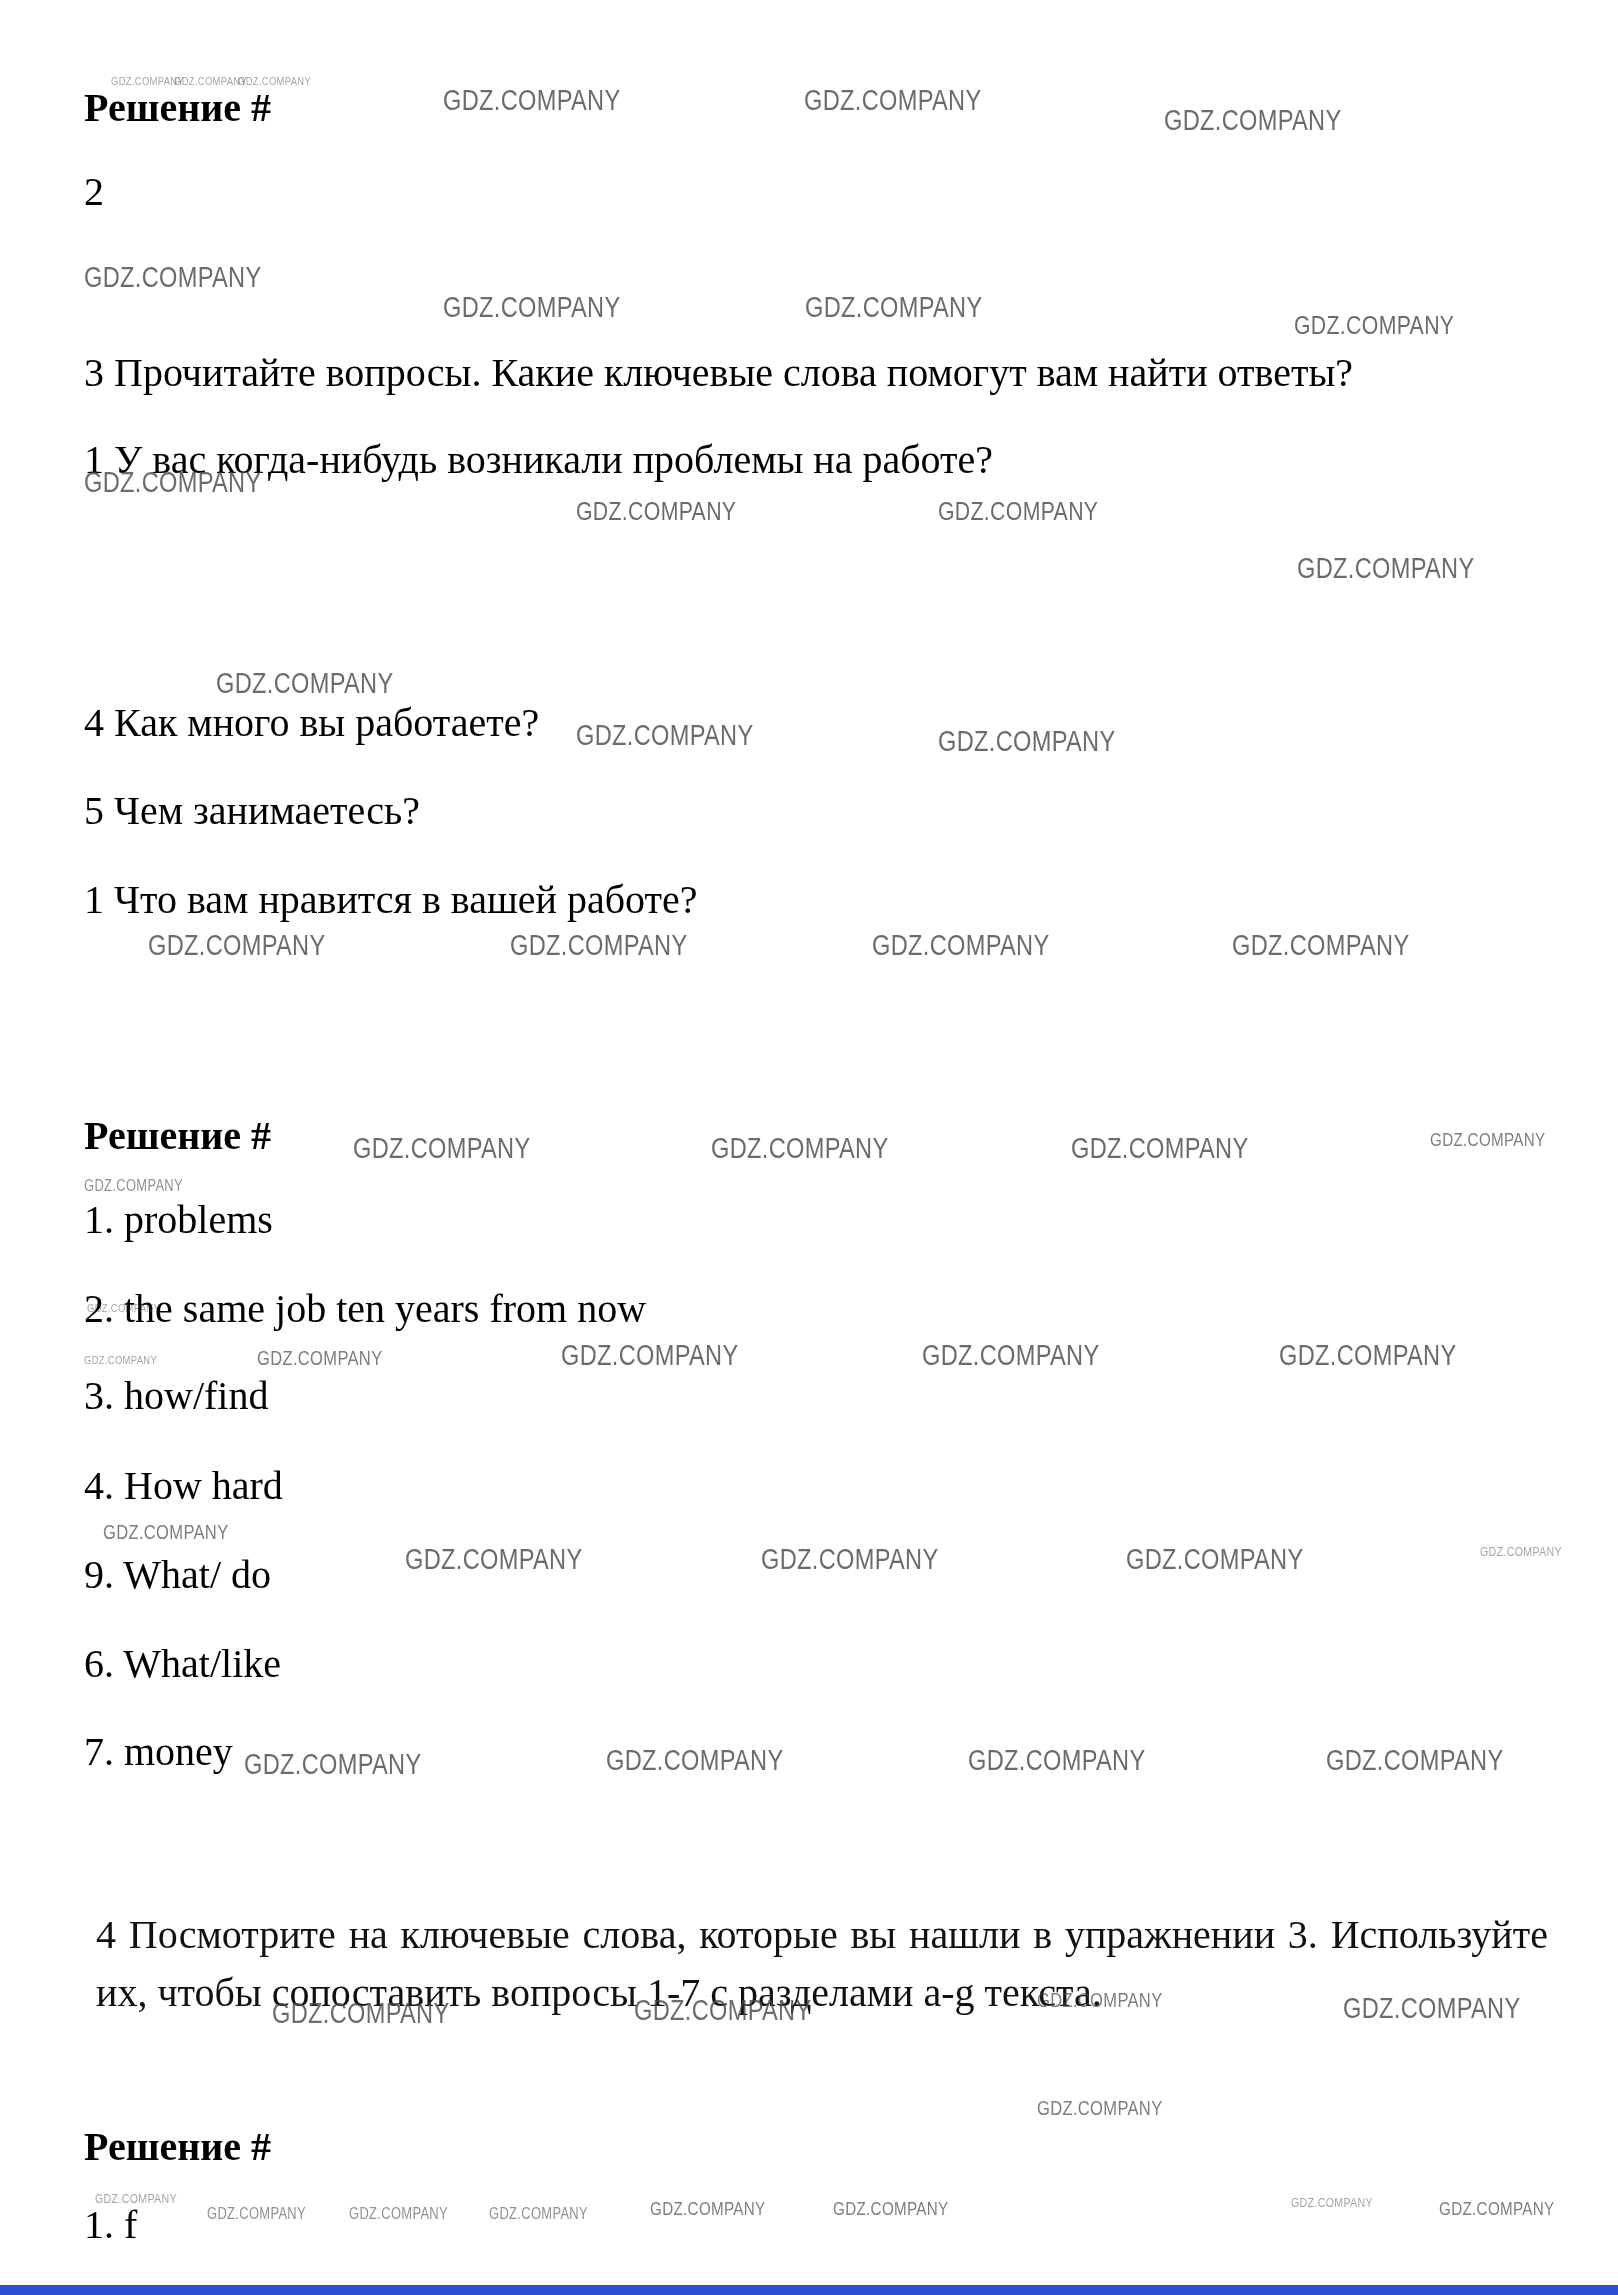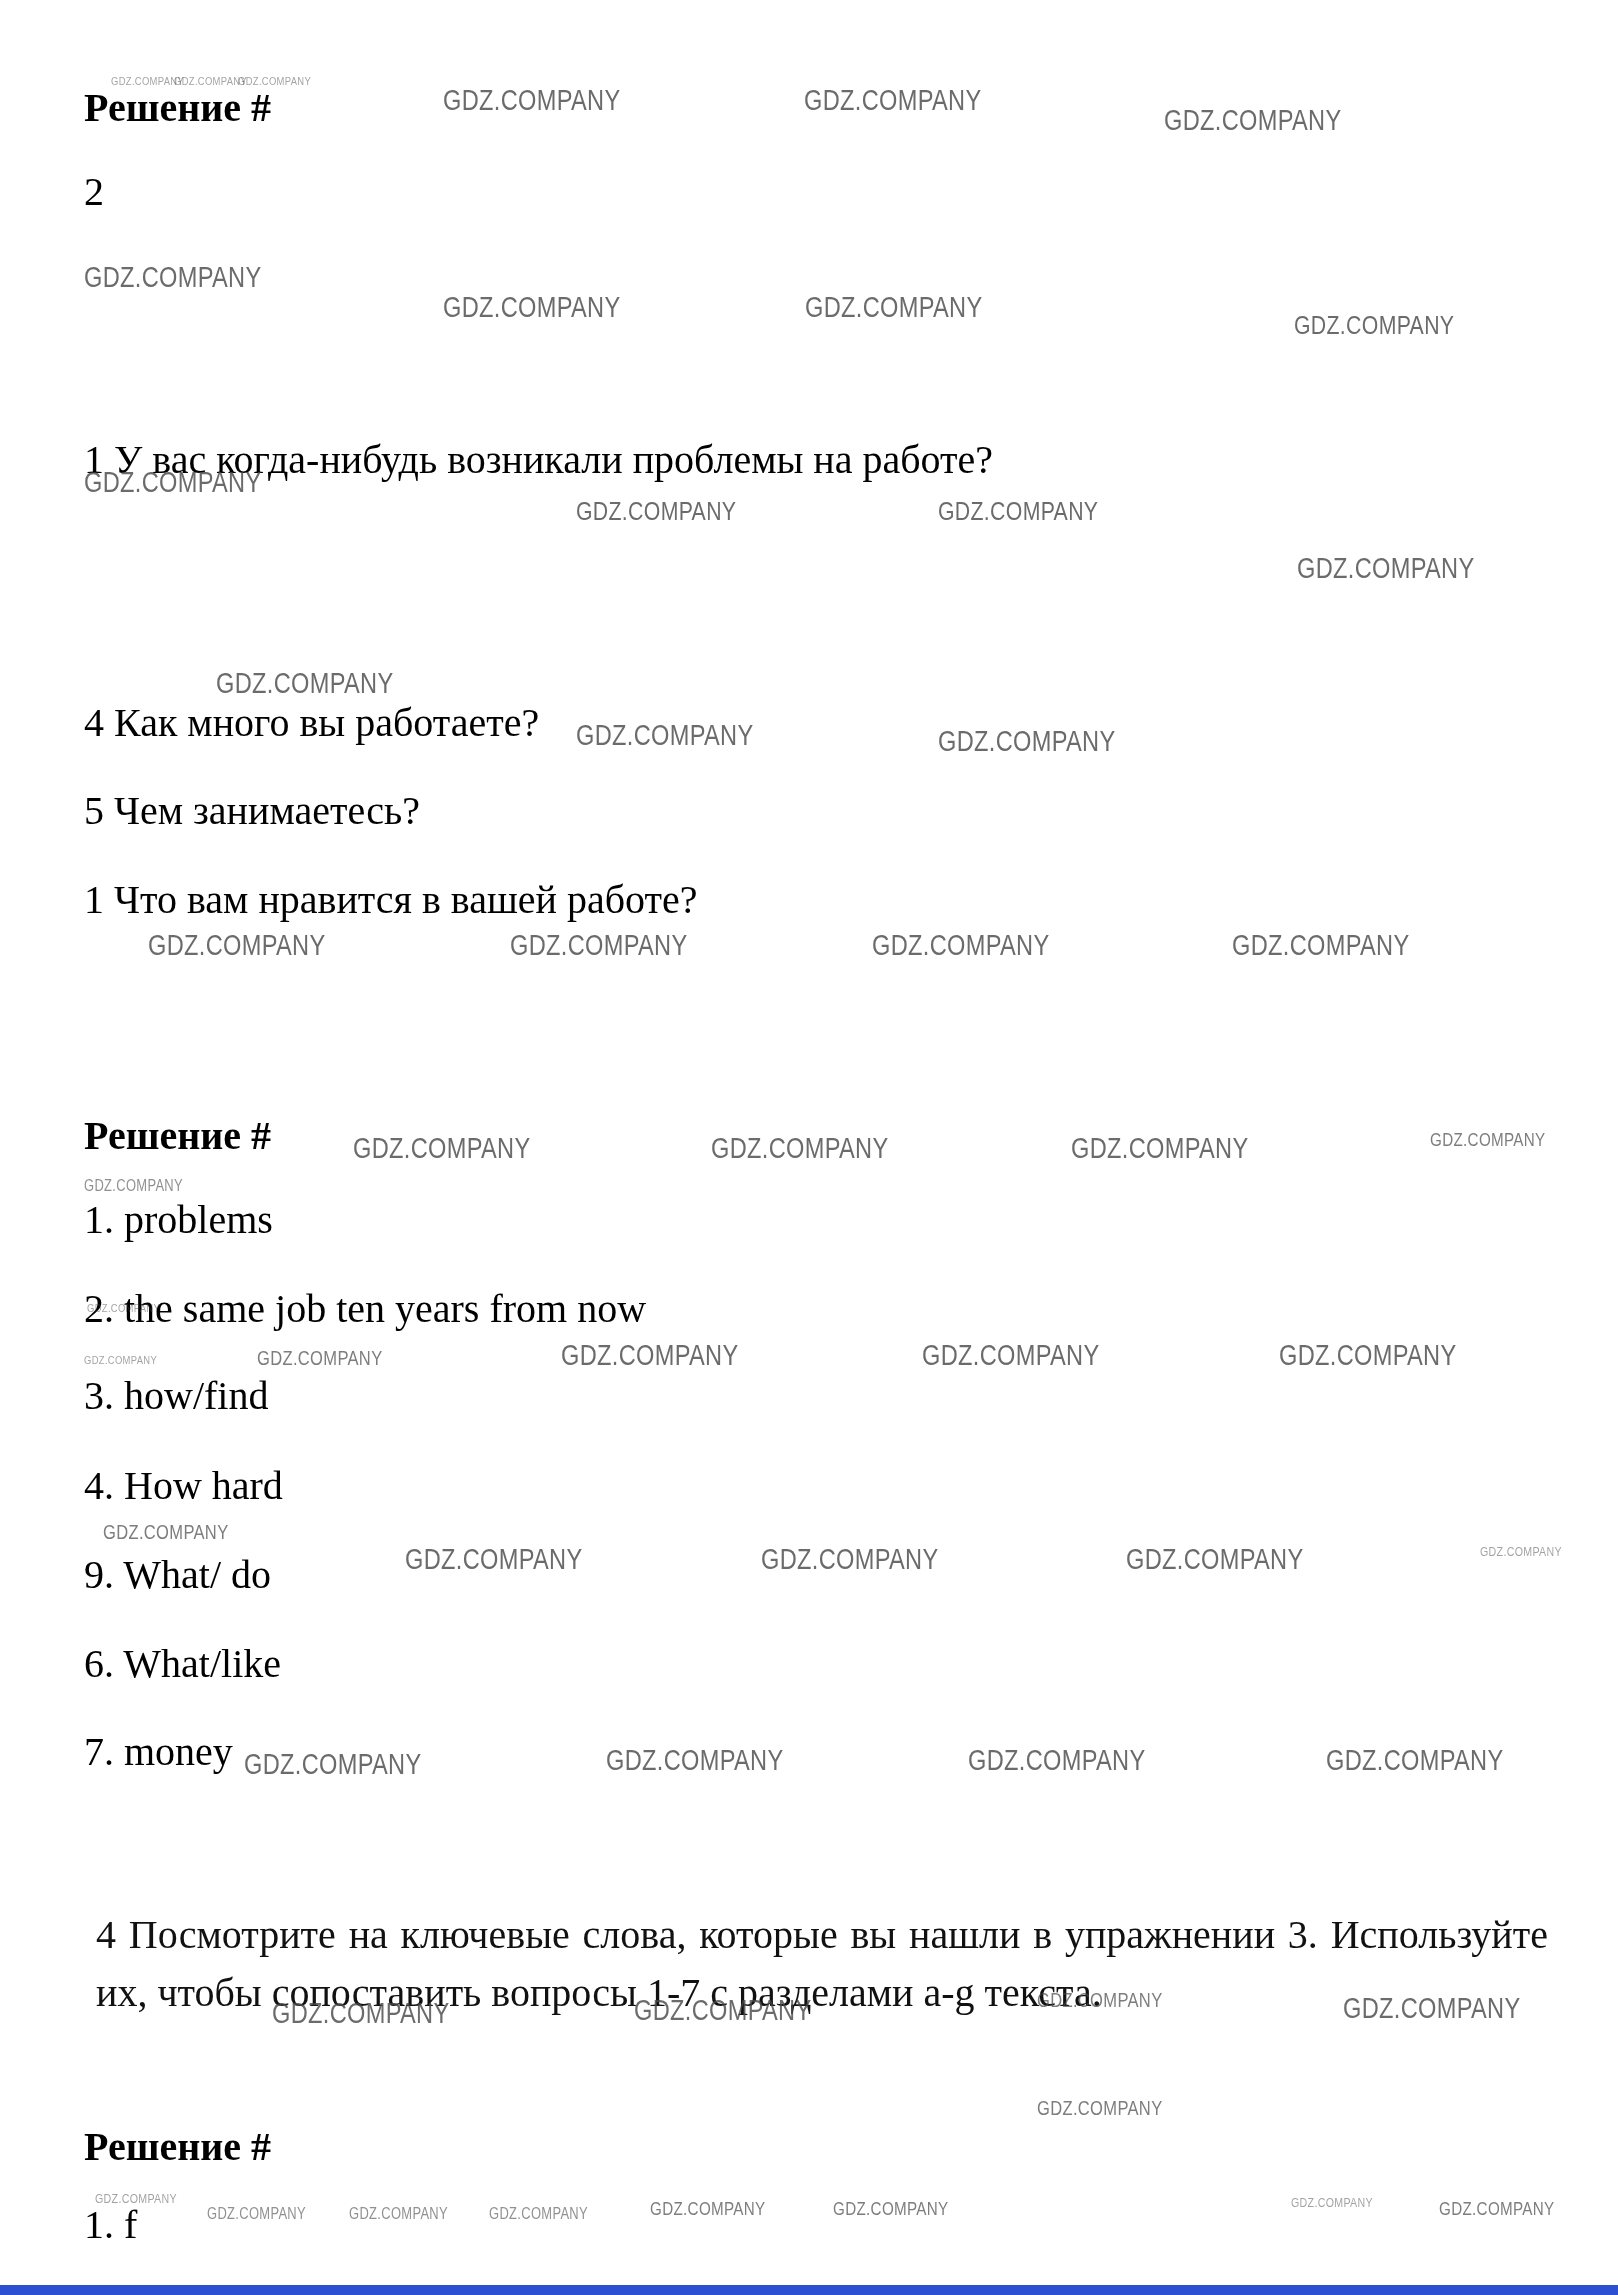--- a/index.html
+++ b/index.html
@@ -58,20 +58,21 @@
 </style>
 </head>
 <body>
 
 <div class="page">
 
   <div class="line heading" style="top:84px">Решение #</div>
 
   <div class="line" style="top:168px">2</div>
 
+  <div class="line" style="top:349px">3 Прочитайте вопросы. Какие ключевые слова помогут вам найти ответы?</div>
 
   <div class="line" style="top:436px">1 У вас когда-нибудь возникали проблемы на работе?</div>
   <div class="line" style="top:699px">4 Как много вы работаете?</div>
   <div class="line" style="top:787px">5 Чем занимаетесь?</div>
   <div class="line" style="top:876px">1 Что вам нравится в вашей работе?</div>
 
   <div class="line heading" style="top:1112px">Решение #</div>
 
   <div class="line" style="top:1196px">1. problems</div>
   <div class="line" style="top:1285px">2. the same job ten years from now</div>

